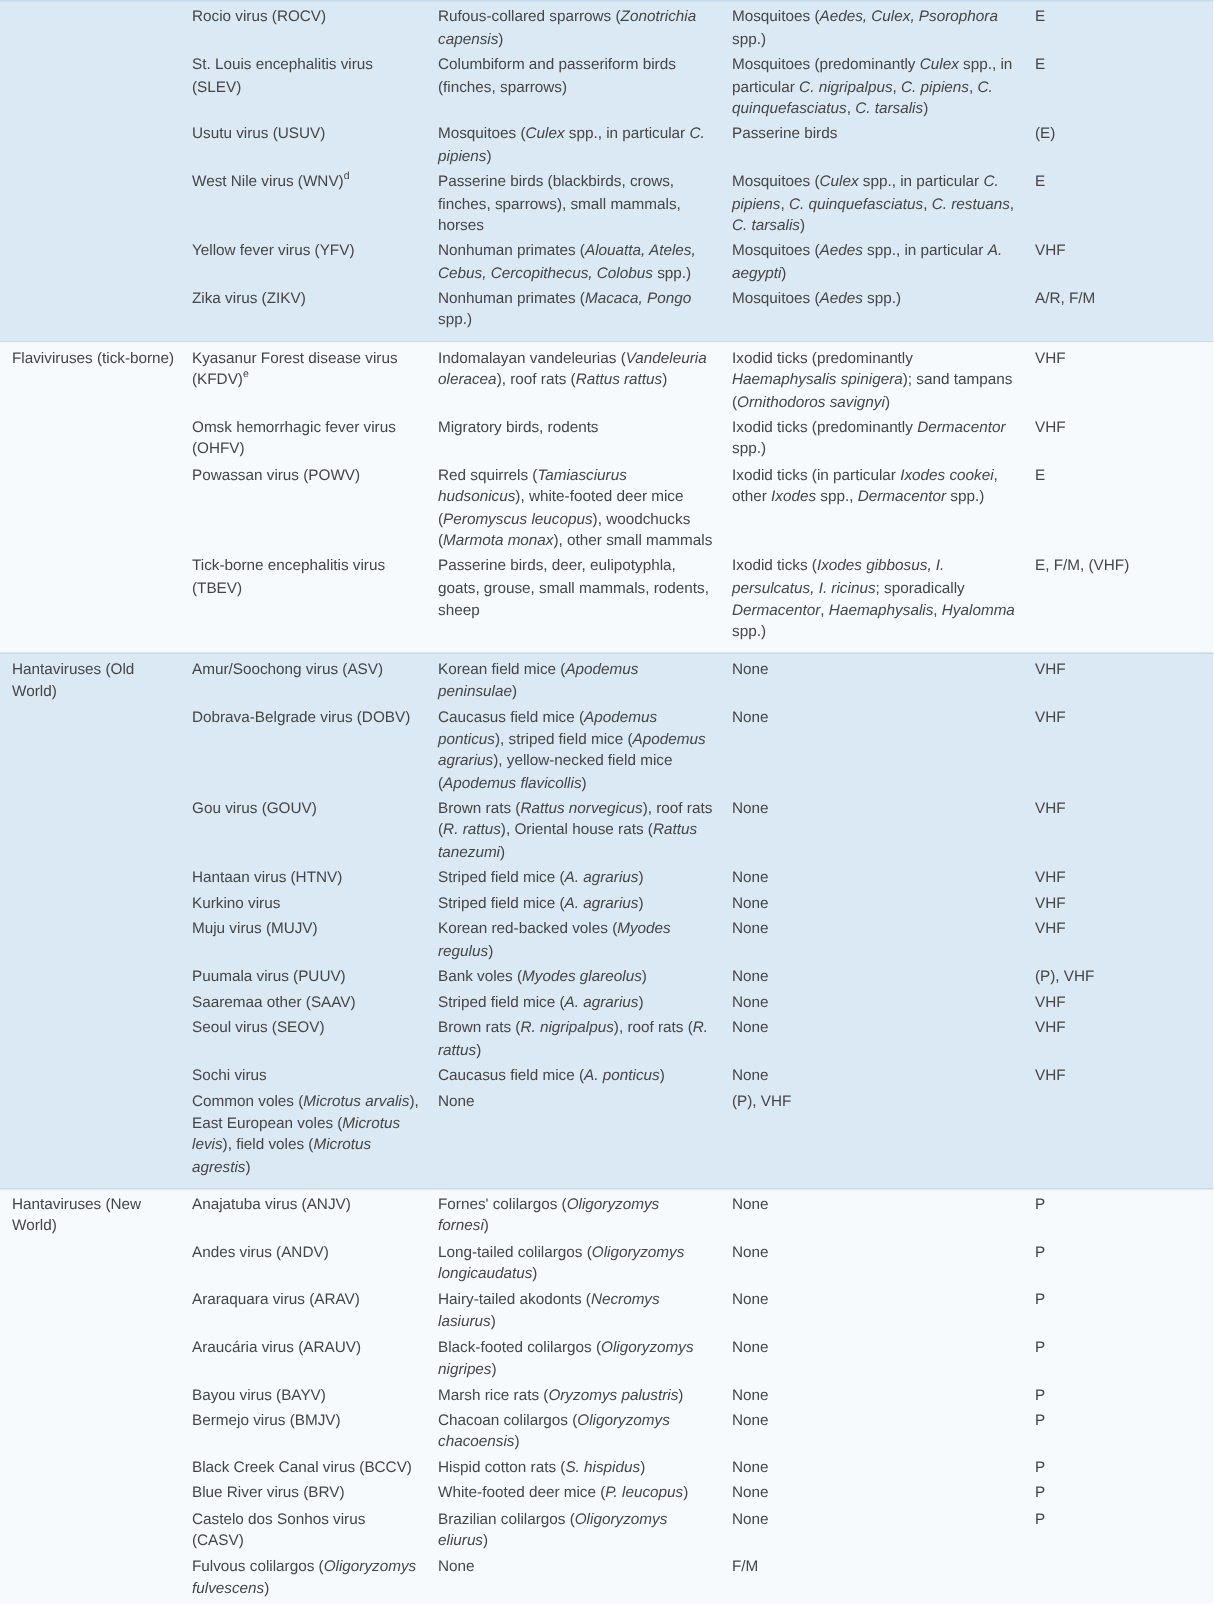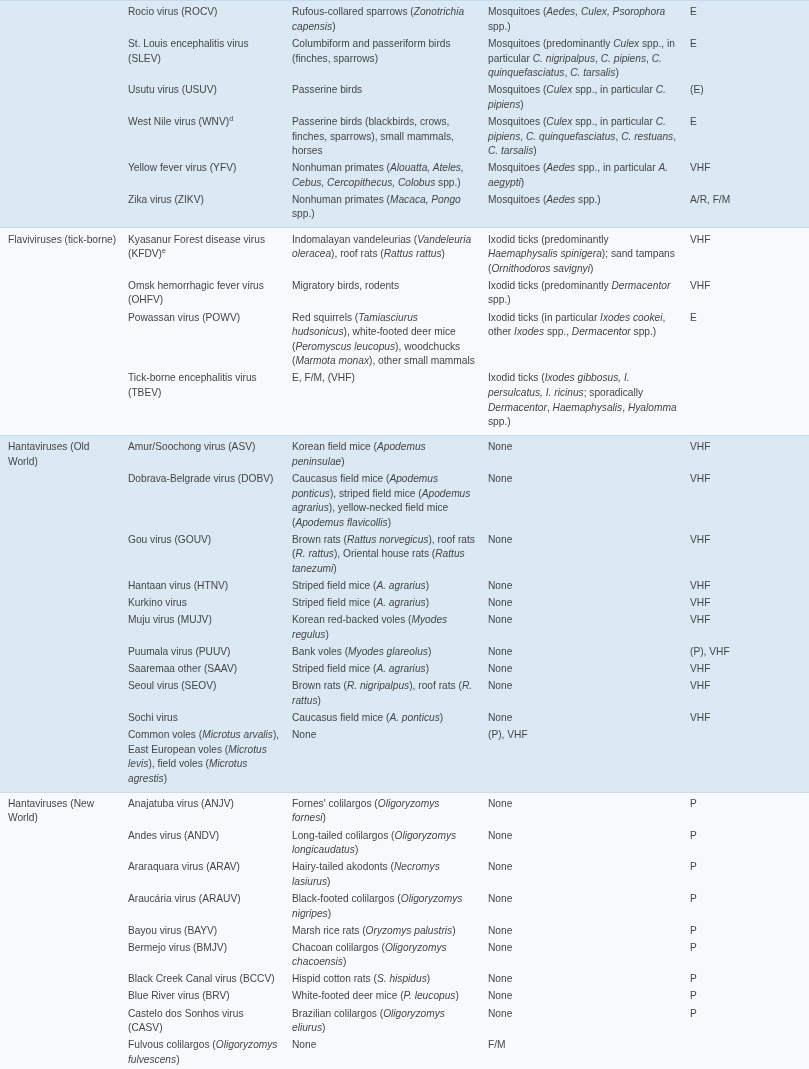--- a/index.html
+++ b/index.html
@@ -49,22 +49,22 @@
           <div class="cell disease-cell">E</div>
         </div>
         <div class="row">
           <div class="cell ">St. Louis encephalitis virus (SLEV)</div>
           <div class="cell ">Columbiform and passeriform birds (finches, sparrows)</div>
           <div class="cell ">Mosquitoes (predominantly <i>Culex</i> spp., in particular <i>C. nigripalpus</i>, <i>C. pipiens</i>, <i>C. quinquefasciatus</i>, <i>C. tarsalis</i>)</div>
           <div class="cell disease-cell">E</div>
         </div>
         <div class="row">
           <div class="cell ">Usutu virus (USUV)</div>
+          <div class="cell ">Mosquitoes (<i>Culex</i> spp., in particular <i>C. pipiens</i>)</div>
           <div class="cell ">Passerine birds</div>
-          <div class="cell ">Mosquitoes (<i>Culex</i> spp., in particular <i>C. pipiens</i>)</div>
           <div class="cell disease-cell">(E)</div>
         </div>
         <div class="row">
           <div class="cell ">West Nile virus (WNV)<sup>d</sup></div>
           <div class="cell ">Passerine birds (blackbirds, crows, finches, sparrows), small mammals, horses</div>
           <div class="cell ">Mosquitoes (<i>Culex</i> spp., in particular <i>C. pipiens</i>, <i>C. quinquefasciatus</i>, <i>C. restuans</i>, <i>C. tarsalis</i>)</div>
           <div class="cell disease-cell">E</div>
         </div>
         <div class="row">
           <div class="cell ">Yellow fever virus (YFV)</div>
@@ -96,22 +96,23 @@
           <div class="cell disease-cell">VHF</div>
         </div>
         <div class="row">
           <div class="cell ">Powassan virus (POWV)</div>
           <div class="cell ">Red squirrels (<i>Tamiasciurus hudsonicus</i>), white-footed deer mice (<i>Peromyscus leucopus</i>), woodchucks (<i>Marmota monax</i>), other small mammals</div>
           <div class="cell ">Ixodid ticks (in particular <i>Ixodes cookei</i>, other <i>Ixodes</i> spp., <i>Dermacentor</i> spp.)</div>
           <div class="cell disease-cell">E</div>
         </div>
         <div class="row">
           <div class="cell ">Tick-borne encephalitis virus (TBEV)</div>
+          <div class="cell ">Passerine birds, deer, eulipotyphla, goats, grouse, small mammals, rodents, sheep</div>
+          <div class="cell ">Ixodid ticks (<i>Ixodes gibbosus, I. persulcatus, I. ricinus</i>; sporadically <i>Dermacentor</i>, <i>Haemaphysalis</i>, <i>Hyalomma</i> spp.)</div>
           <div class="cell disease-cell">E, F/M, (VHF)</div>
-          <div class="cell ">Ixodid ticks (<i>Ixodes gibbosus, I. persulcatus, I. ricinus</i>; sporadically <i>Dermacentor</i>, <i>Haemaphysalis</i>, <i>Hyalomma</i> spp.)</div>
         </div>
       </div>
     </div>
     <div class="section blue">
       <div class="group-cell">Hantaviruses (Old World)</div>
       <div class="rows">
         <div class="row">
           <div class="cell ">Amur/Soochong virus (ASV)</div>
           <div class="cell ">Korean field mice (<i>Apodemus peninsulae</i>)</div>
           <div class="cell ">None</div>

